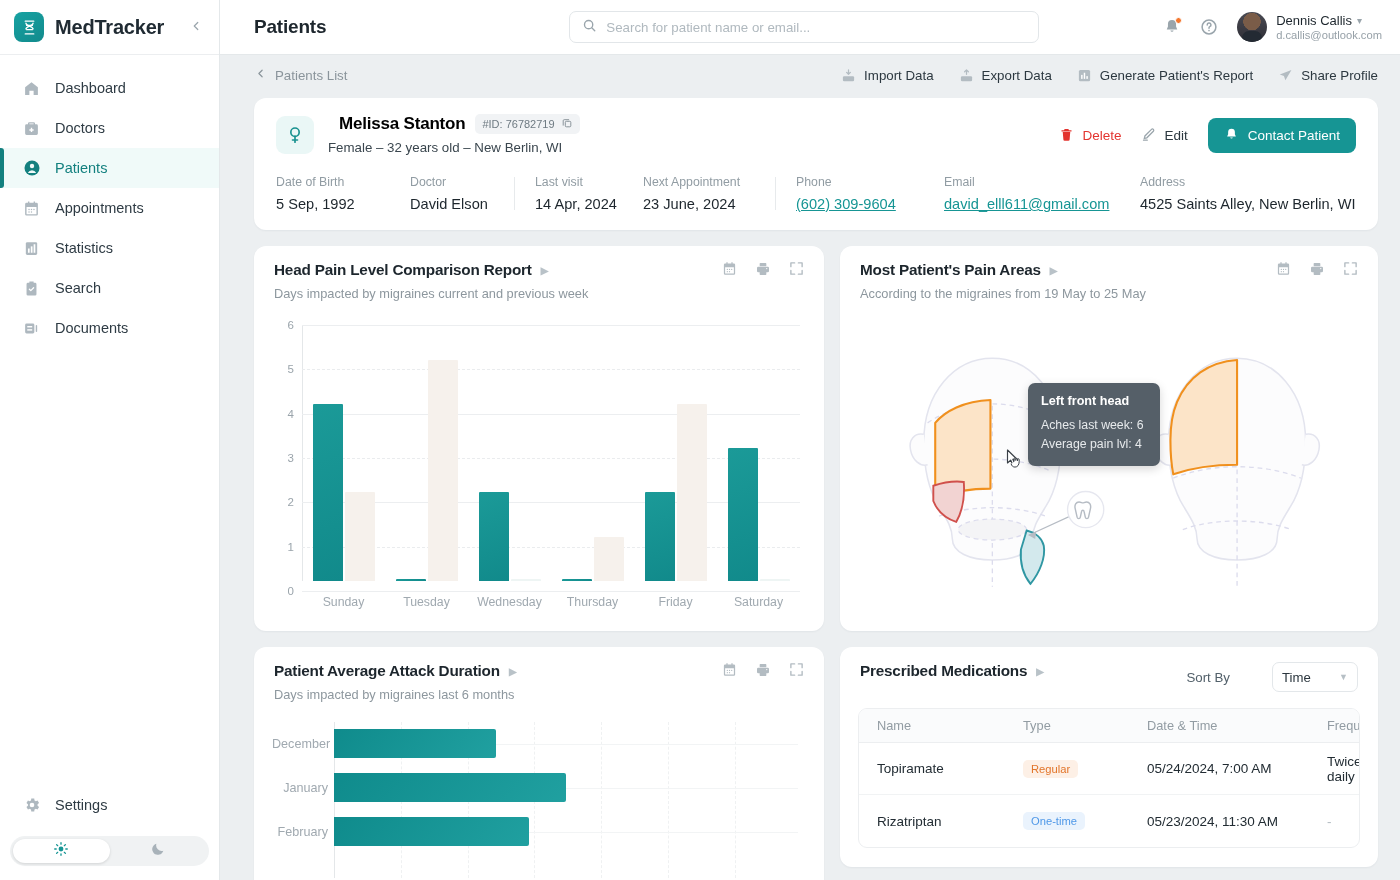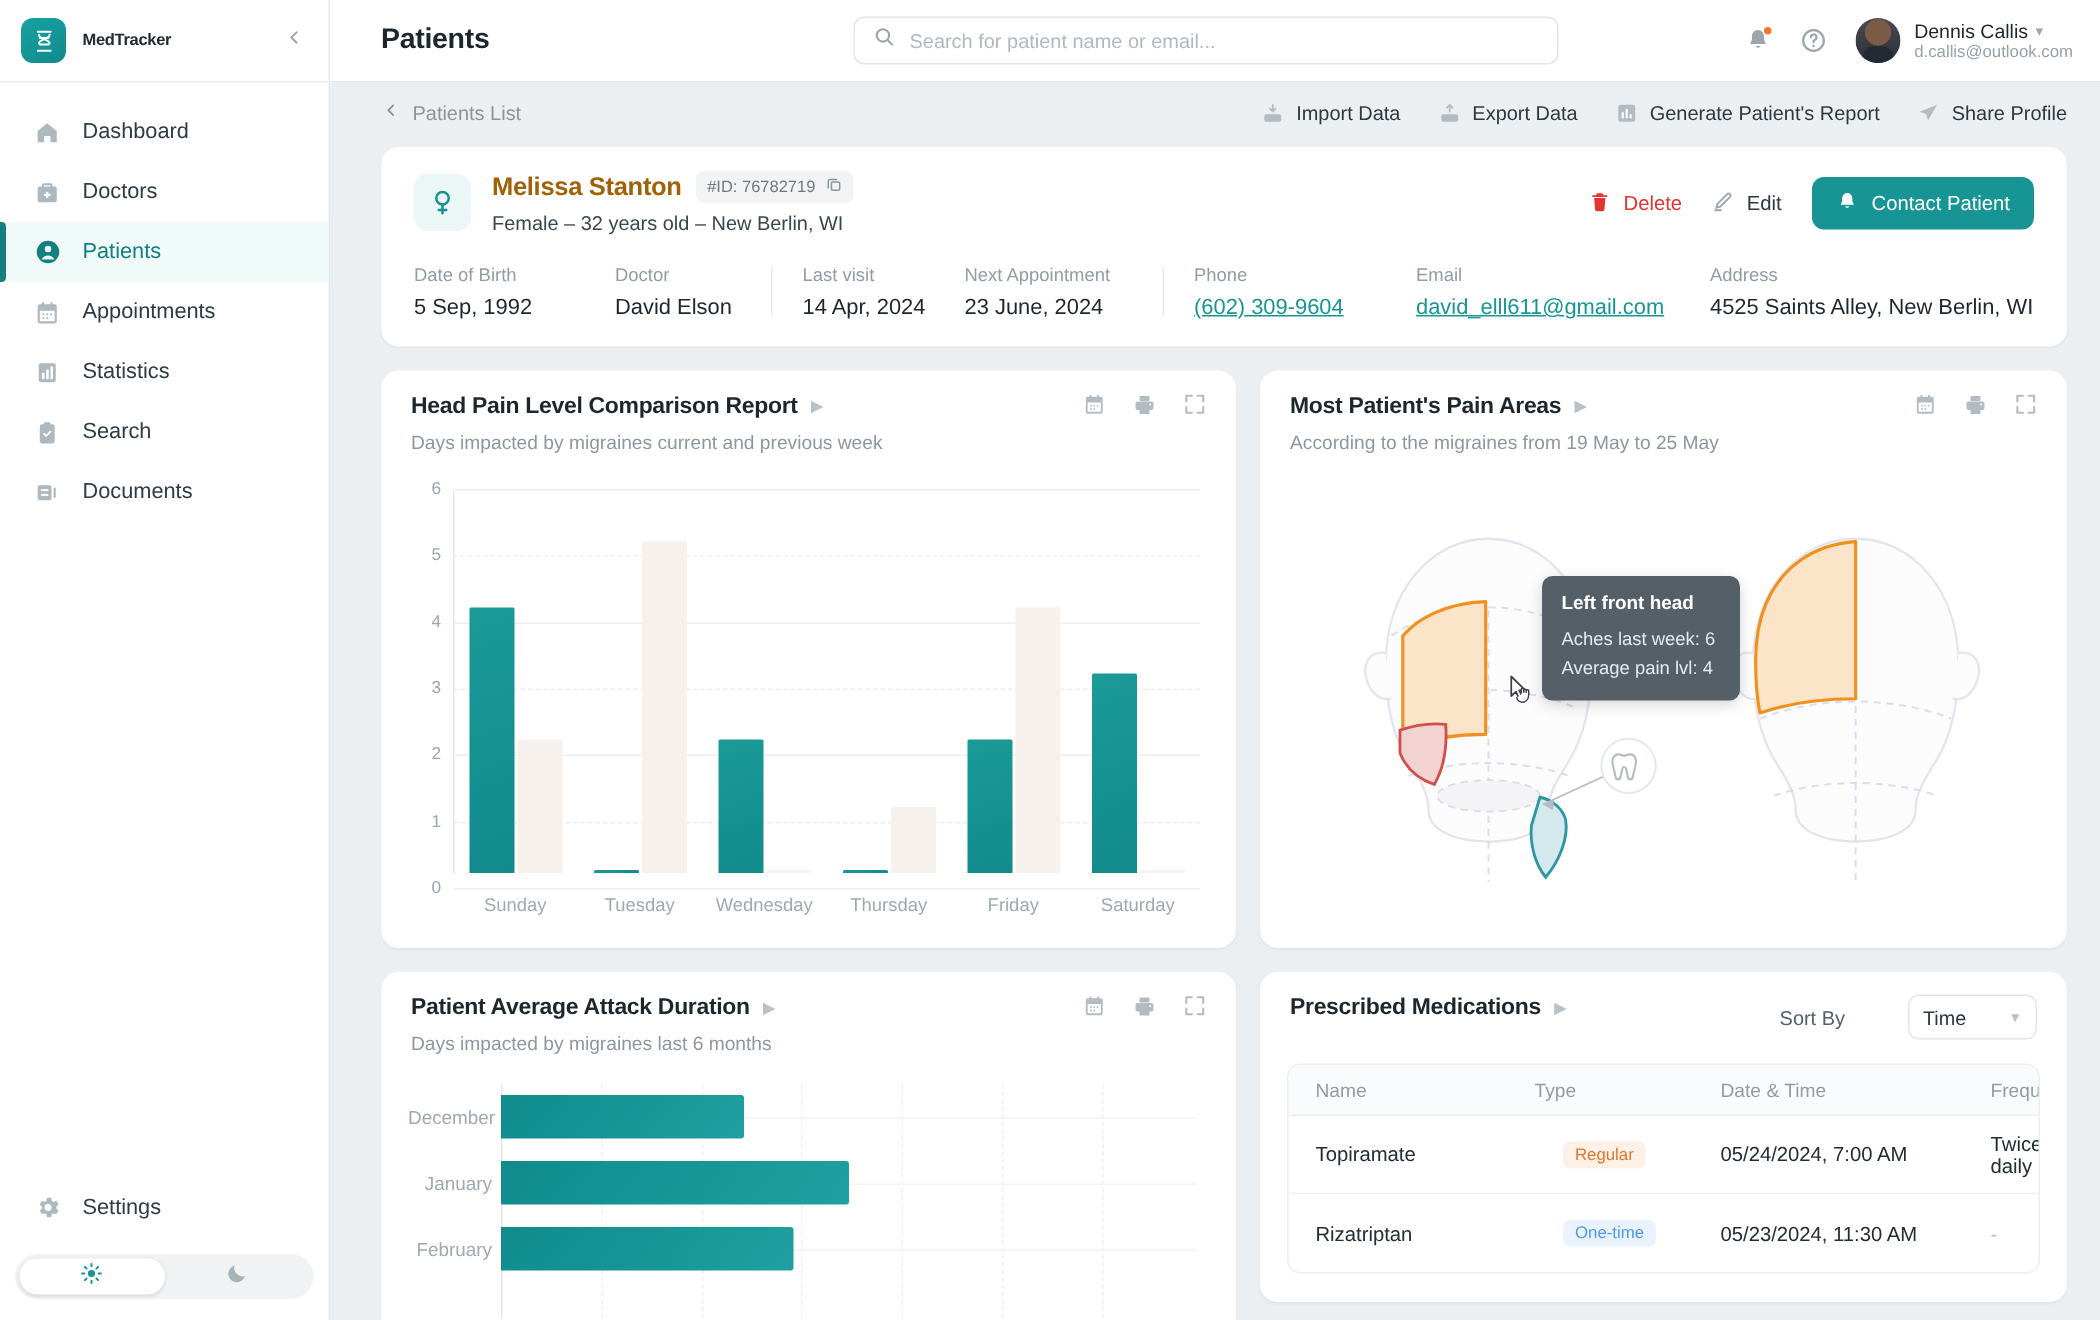--- a/index.html
+++ b/index.html
@@ -21,21 +21,21 @@
   }
   .brand {
     height: 55px; display: flex; align-items: center; padding: 0 14px;
     border-bottom: 1px solid #eceef0; gap: 11px;
   }
   .logo-box {
     width: 30px; height: 30px; border-radius: 8px;
     background: linear-gradient(145deg,#17a2a2,#128a8c);
     display: flex; align-items: center; justify-content: center; flex: 0 0 30px;
   }
-  .brand-name { font-size: 11px; font-weight: bold; color: #202b33; letter-spacing: -0.2px; }
+  .brand-name { font-size: 20px; font-weight: bold; color: #202b33; letter-spacing: -0.2px; }
   .collapse-btn {
     margin-left: auto; color: #9aa5ac; font-size: 15px; cursor: pointer;
     width: 18px; text-align: center;
   }
   .nav { margin-top: 13px; }
   .nav-item {
     height: 40px; display: flex; align-items: center; gap: 14px;
     padding: 0 0 0 22px; font-size: 14.5px; color: #2e3b44; cursor: pointer;
     position: relative;
   }
@@ -112,21 +112,21 @@
   .card { background:#fff; border-radius:12px; box-shadow: 0 1px 2px rgba(20,40,60,.05); }
 
   
   .patient-card { padding: 16px 22px 18px 22px; margin-bottom: 16px; }
   .pc-top { display:flex; align-items:flex-start; }
   .gender-icon {
     width:38px; height:38px; border-radius:9px; background:#eaf7f6; color:#17918f;
     display:flex; align-items:center; justify-content:center; flex:0 0 38px; margin-right:14px; margin-top:2px;
   }
   .pname-row { display:flex; align-items:center; gap:10px; }
-  .pname { font-size:17px; font-weight:bold; color:#a16207; letter-spacing:-0.2px; }
+  .pname { font-size:17px; font-weight:bold; color:#000000; letter-spacing:-0.2px;margin-left:11px; }
   .pid-chip {
     background:#f1f3f5; border-radius:5px; padding:3px 7px; font-size:11px; color:#6e7a82;
     display:flex; align-items:center; gap:6px; cursor:pointer;
   }
   .psub { font-size:13.3px; color:#3a464e; margin-top:6px; }
   .pc-actions { margin-left:auto; display:flex; align-items:center; gap:20px; padding-top:4px; }
   .act-del { display:flex; align-items:center; gap:8px; color:#e3342f; font-size:13.5px; cursor:pointer; }
   .act-edit { display:flex; align-items:center; gap:8px; color:#2c3840; font-size:13.5px; cursor:pointer; }
   .btn-contact {
     background:#169594; color:#fff; border:none; border-radius:8px; height:35px; padding: 0 16px;
@@ -209,21 +209,21 @@
   .tr { display:flex; align-items:center; }
   .thead { background:#fafbfc; height:34px; border-bottom:1px solid #eceef0; }
   .thead .td { font-size:12.8px; color:#929ca3; }
   .tbody-row { height:52px; border-bottom:1px solid #f1f3f4; }
   .tbody-row:last-child { border-bottom:none; }
   .td { padding: 0 0 0 18px; font-size:13.5px; color:#222c33; }
   .td.c1 { width:146px; flex:0 0 146px; }
   .td.c2 { width:124px; flex:0 0 124px; }
   .td.c3 { width:180px; flex:0 0 180px; }
   .td.c4 { flex:1; }
-  .pill { display:inline-block; font-size:11.2px; padding:3px 8px; border-radius:5px;margin-left:19px; }
+  .pill { display:inline-block; font-size:11.2px; padding:3px 8px; border-radius:5px; }
   .pill.reg { background:#fdf0e6; color:#e2752a; }
   .pill.one { background:#eaf3fd; color:#4f98e8; }
   .muted { color:#b3bcc2; }
 </style>
 </head>
 <body>
 
 <div class="app">
 
   <aside class="sidebar">

